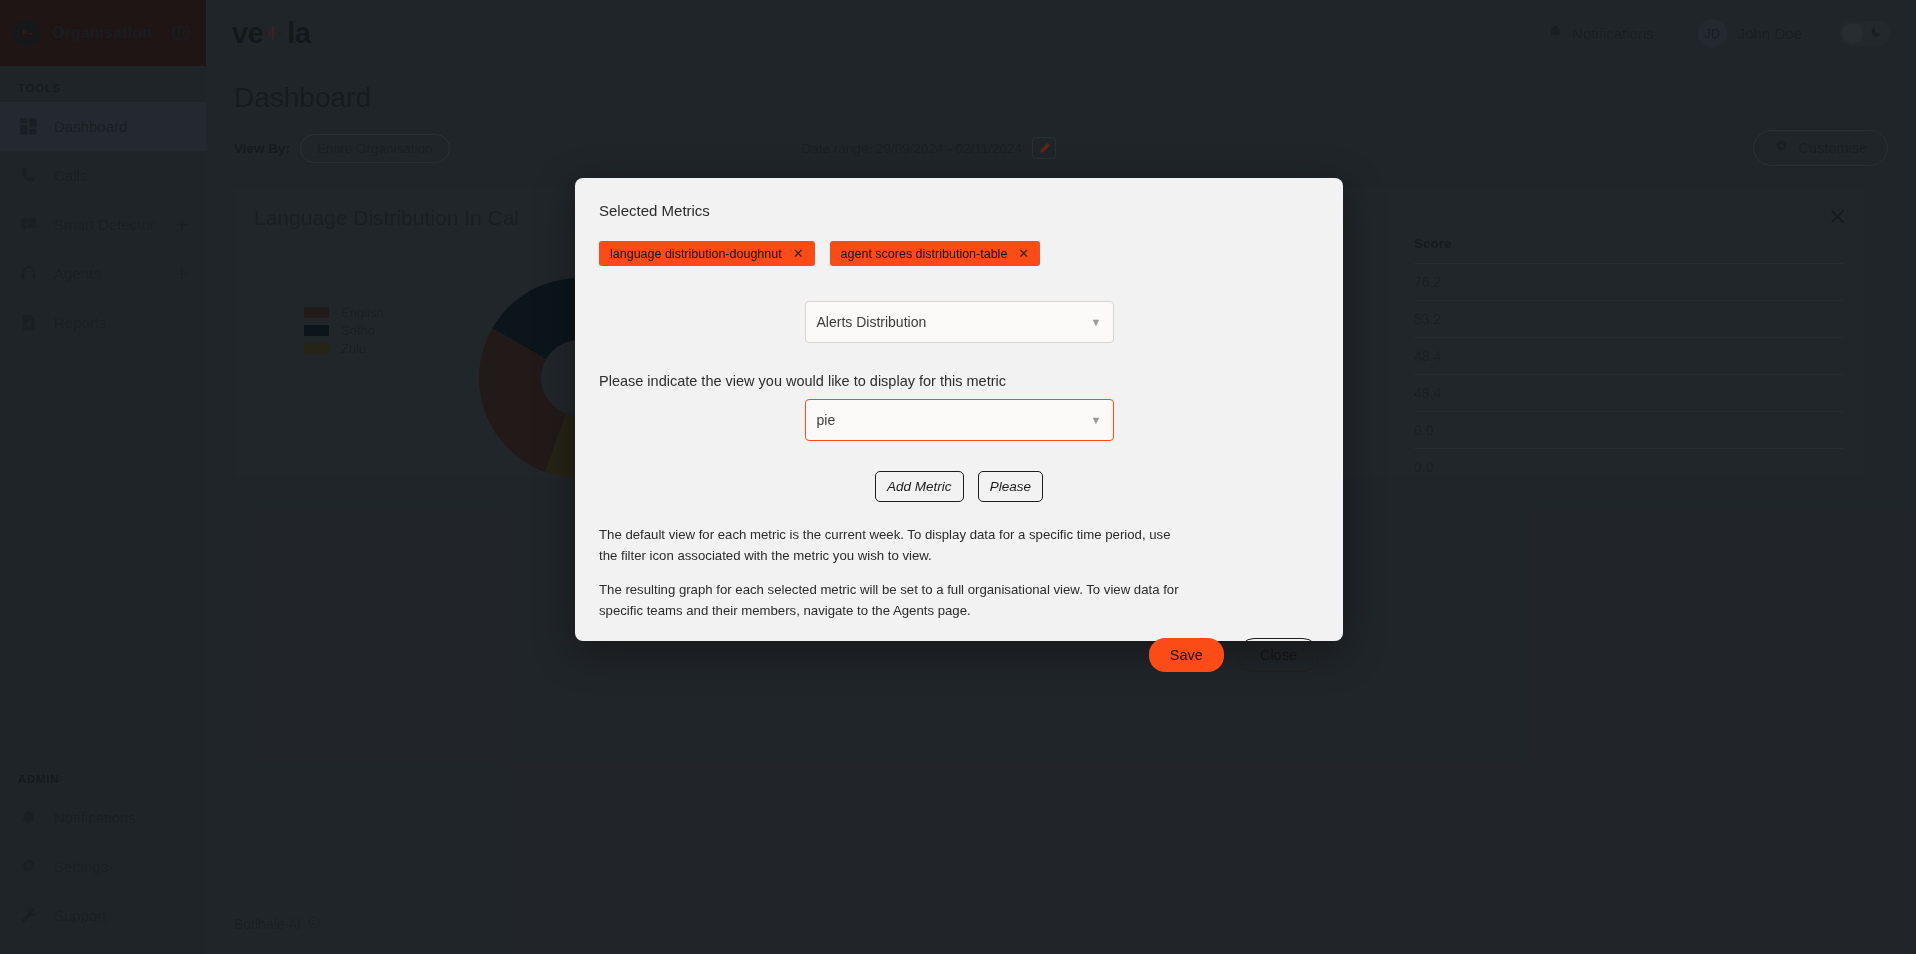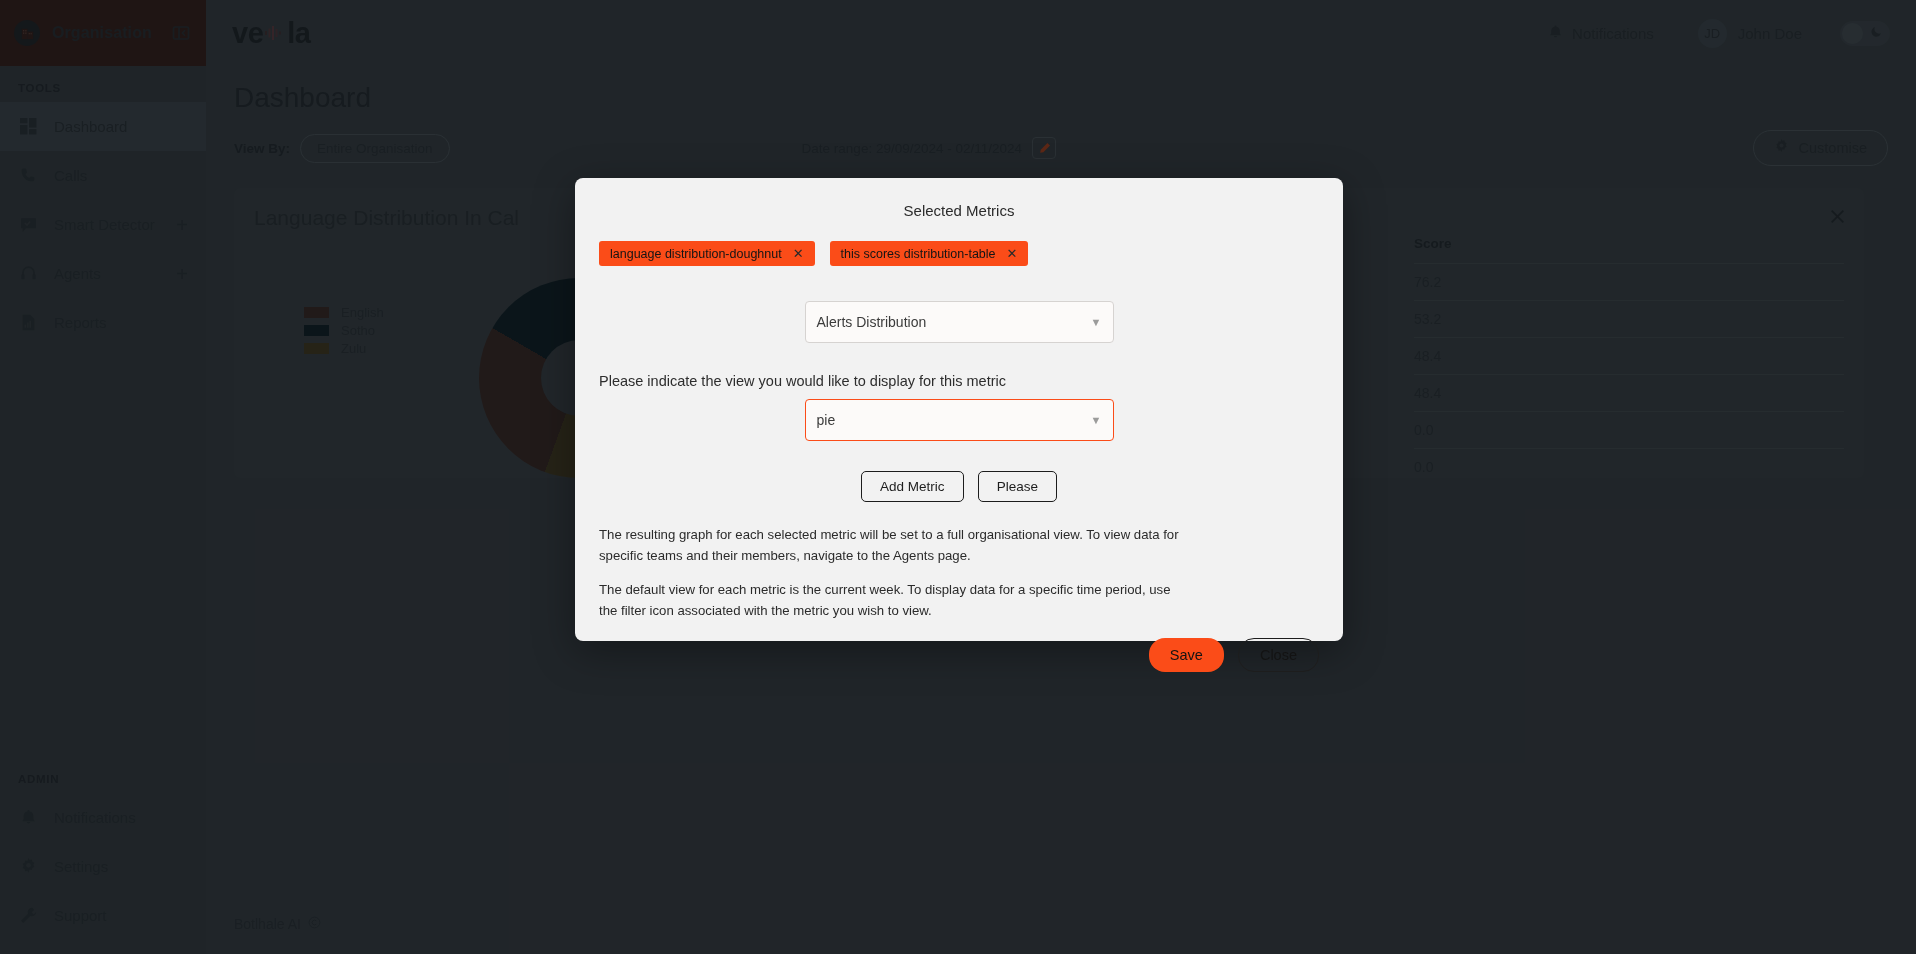--- a/index.html
+++ b/index.html
@@ -172,21 +172,21 @@
     z-index: 10;
   }
   .modal {
     position: absolute; left: 575px; top: 178px;
     width: 768px; height: 463px;
     background: #f2f2f2; border-radius: 8px;
     z-index: 11;
     padding: 24px 24px 0 24px;
     box-shadow: 0 10px 40px rgba(0,0,0,.35);
   }
-  .modal-h { font-size: 15px; color: #2b2b2b; margin-bottom: 22px; text-align: center; }
+  .modal-h { font-size: 15px; color: #2b2b2b; margin-bottom: 22px; }
   .chips { display: flex; gap: 15px; margin-bottom: 35px; }
   .chip {
     background: #fb4c18; color: #141414;
     font-size: 12.5px; border-radius: 3px;
     padding: 5px 11px;
     display: flex; align-items: center; gap: 11px;
   }
   .chip-x { font-size: 13px; color: #2a2a2a; }
   .field-label { font-size: 14.5px; color: #2d2d2d; margin-bottom: 10px; }
   .select {
@@ -199,21 +199,22 @@
   }
   .select.accent { border-color: #fb4c18; }
   .select .caret { margin-left: auto; color: #9b9b9b; font-size: 11px; }
   .mid-buttons {
     display: flex; justify-content: center; gap: 14px;
     margin-bottom: 22px;
   }
   .btn-outline {
     border: 1px solid #1d1d1d; border-radius: 5px;
     background: transparent; font-size: 13.5px; color: #1d1d1d;
-    padding: 7px 18px;
+    padding: 7px 11px;
+    font-style: italic;
   }
   .note-title {
     font-size: 14px; font-weight: bold; color: #141414;
     text-decoration: underline; margin-bottom: 13px;
   }
   .note-p {
     font-size: 13.2px; color: #2b2b2b; line-height: 1.62;
     margin-bottom: 12px; max-width: 588px;
   }
   .modal-footer {
@@ -500,43 +501,43 @@
 
   <div class="modal">
     <div class="modal-h">Selected Metrics</div>
 
     <div class="chips">
       <span class="chip">
         <span>language distribution-doughnut</span>
         <span class="chip-x">✕</span>
       </span>
       <span class="chip">
-        <span>this scores distribution-table</span>
+        <span>agent scores distribution-table</span>
         <span class="chip-x">✕</span>
       </span>
     </div>
 
     <div class="select">
       <span>Alerts Distribution</span>
       <span class="caret">▼</span>
     </div>
 
     <div class="field-label">Please indicate the view you would like to display for this metric</div>
     <div class="select accent">
       <span>pie</span>
       <span class="caret">▼</span>
     </div>
 
     <div class="mid-buttons">
       <button class="btn-outline">Add Metric</button>
       <button class="btn-outline">Please</button>
     </div>
 
+    <div class="note-p">The default view for each metric is the current week. To display data for a specific time period, use the filter icon associated with the metric you wish to view.</div>
     <div class="note-p">The resulting graph for each selected metric will be set to a full organisational view. To view data for specific teams and their members, navigate to the Agents page.</div>
-    <div class="note-p">The default view for each metric is the current week. To display data for a specific time period, use the filter icon associated with the metric you wish to view.</div>
 
     <div class="modal-footer">
       <button class="btn-save">Save</button>
       <button class="btn-close">Close</button>
     </div>
   </div>
 
 </div>
 
 </body></html>

